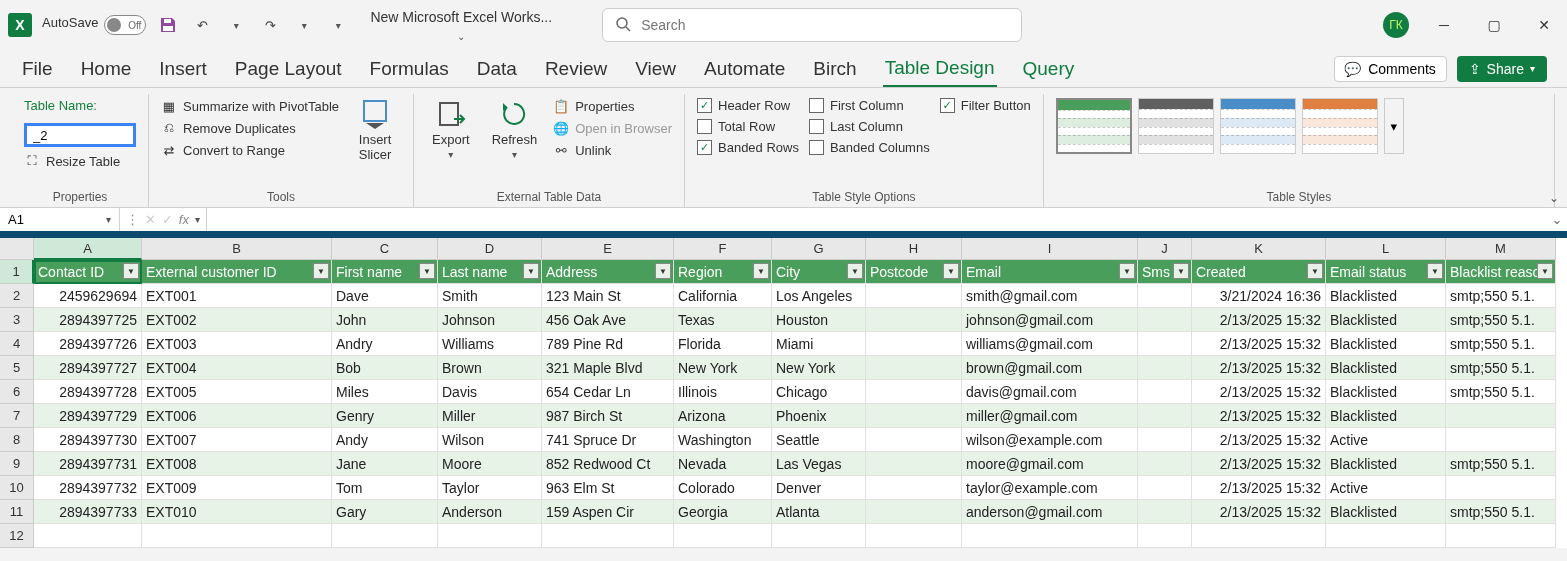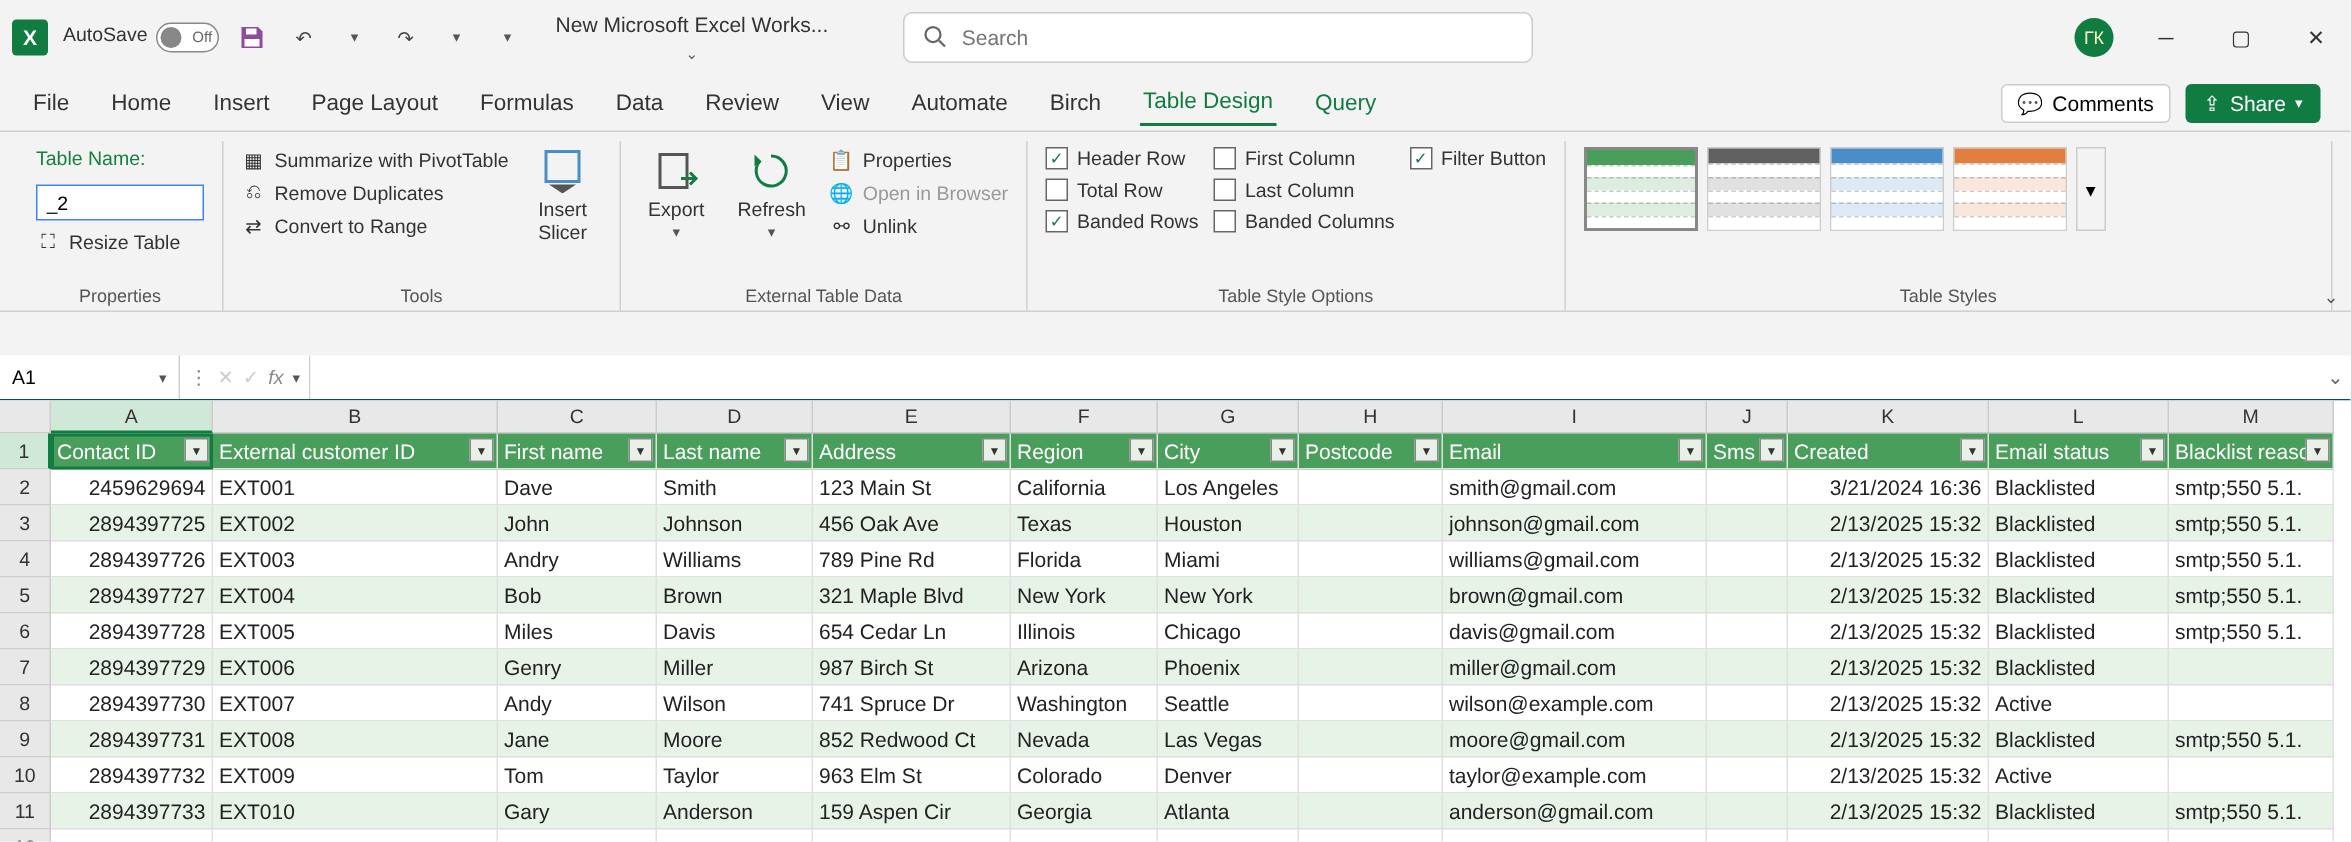--- a/index.html
+++ b/index.html
@@ -10,58 +10,58 @@
 .app-icon { width: 24px; height: 24px; background: #107c41; display: flex; align-items: center; justify-content: center; color: white; font-weight: bold; font-size: 14px; border-radius: 3px; }
 .autosave { display: flex; align-items: flex-start; gap: 6px; font-size: 13px; color: #333; }
 .autosave-toggle { width: 42px; height: 20px; background: #fff; border: 1px solid #888; border-radius: 10px; position: relative; display: flex; align-items: center; }
 .autosave-toggle::before { content: ""; position: absolute; left: 2px; width: 14px; height: 14px; background: #888; border-radius: 50%; }
 .autosave-off { font-size: 10px; color: #666; position: absolute; right: 4px; }
 .qa-icon { width: 24px; height: 24px; display: flex; align-items: center; justify-content: center; color: #444; cursor: pointer; }
 .save-icon { color: #8f4a9e; }
 .doc-title { color: #333; font-size: 14px; margin-left: 10px; display: flex; align-items: center; gap: 6px; flex-direction: column; }
 .searchbar { margin-left: 40px; width: 420px; height: 34px; background: #fff; border: 1px solid #ccc; border-radius: 6px; display: flex; align-items: center; padding: 0 12px; gap: 10px; color: #666; }
 .win-controls { margin-left: auto; display: flex; align-items: center; gap: 20px; }
-.user-badge { width: 26px; height: 26px; background: #107c41; border-radius: 50%; color: #fef9c3; display: flex; align-items: center; justify-content: center; font-size: 12px; }
+.user-badge { width: 26px; height: 26px; background: #107c41; border-radius: 50%; color: #bef264; display: flex; align-items: center; justify-content: center; font-size: 12px; }
 .win-btn { width: 30px; height: 30px; display: flex; align-items: center; justify-content: center; color: #333; cursor: pointer; font-size: 14px; }
 
 
 .tabs { height: 38px; background: #f3f3f3; display: flex; align-items: center; padding: 0 20px; gap: 24px; border-bottom: 1px solid #d0d0d0; }
-.tab { font-size: 15px; color: #333; cursor: pointer; padding: 6px 2px; }
+.tab { font-size: 19px; color: #333; cursor: pointer; padding: 6px 2px; }
 .tab.active { color: #107c41; border-bottom: 2px solid #107c41; }
 .tab.query { color: #107c41; }
 .tab-right { margin-left: auto; display: flex; gap: 10px; }
 .comments-btn { border: 1px solid #ccc; border-radius: 4px; padding: 4px 10px; display: flex; align-items: center; gap: 6px; font-size: 14px; background: #fff; }
 .share-btn { background: #107c41; color: #fff; border-radius: 4px; padding: 4px 12px; display: flex; align-items: center; gap: 6px; font-size: 14px; }
 
 
 .ribbon { height: 120px; background: #f3f3f3; display: flex; padding: 6px 12px 0; gap: 0; border-bottom: 1px solid #d0d0d0; }
 .ribbon-group { display: flex; flex-direction: column; border-right: 1px solid #d0d0d0; padding: 0 12px; }
 .ribbon-group:last-child { border-right: none; }
 .rg-body { flex: 1; display: flex; align-items: flex-start; gap: 10px; padding-top: 4px; }
 .rg-label { text-align: center; font-size: 12px; color: #555; padding: 3px 0; }
 .rg-col { display: flex; flex-direction: column; gap: 6px; align-items: flex-start; }
 .rg-item { display: flex; align-items: center; gap: 6px; font-size: 13px; color: #333; cursor: pointer; white-space: nowrap; }
 .rg-item.disabled { color: #999; }
 .tn-label { font-size: 13px; color: #15803d; margin-bottom: 4px; }
-.tn-input { width: 112px; height: 24px; border: 1px solid #3b82f6; background: #fff; padding: 0 6px; font-size: 13px; }
+.tn-input { width: 112px; height: 24px; border: 3px solid #3b82f6; background: #fff; padding: 0 6px; font-size: 13px; }
 .rg-big { display: flex; flex-direction: column; align-items: center; gap: 2px; font-size: 13px; color: #333; cursor: pointer; padding: 0 6px; }
 .rg-big .icon-lg { width: 32px; height: 32px; display: flex; align-items: center; justify-content: center; }
 .checkbox { width: 15px; height: 15px; border: 1px solid #666; background: #fff; display: inline-flex; align-items: center; justify-content: center; font-size: 11px; color: #107c41; }
 .checkbox.checked::after { content: "✓"; }
 .style-gallery { display: flex; gap: 6px; align-items: center; }
 .style-thumb { width: 76px; height: 56px; border: 1px solid #ccc; background: #fff; display: flex; flex-direction: column; cursor: pointer; }
 .style-thumb.active { border: 2px solid #888; }
 .st-hdr { height: 10px; }
 .st-row { flex: 1; border-top: 1px dashed rgba(0,0,0,0.2); }
 .style-more { width: 20px; height: 56px; border: 1px solid #ccc; display: flex; align-items: center; justify-content: center; cursor: pointer; }
 .ribbon-collapse { position: absolute; right: 8px; bottom: 2px; font-size: 12px; color: #555; cursor: pointer; }
 .ribbon { position: relative; }
 
 
-.formula-bar { height: 30px; background: #fff; border-bottom: 1px solid #0c4a6e; display: flex; align-items: center; margin-top: 29px; }
+.formula-bar { height: 30px; background: #fff; border-bottom: 7px solid #0c4a6e; display: flex; align-items: center; }
 .namebox { width: 120px; border-right: 1px solid #d0d0d0; padding: 0 8px; display: flex; align-items: center; justify-content: space-between; height: 100%; }
 .fx-btns { display: flex; align-items: center; padding: 0 6px; gap: 6px; color: #888; border-right: 1px solid #d0d0d0; height: 100%; }
 .fx-input { flex: 1; height: 100%; padding: 0 8px; border: none; outline: none; }
 .fx-expand { width: 20px; color: #666; text-align: center; cursor: pointer; }
 
 
 .grid { display: flex; background: #fff; }
 .rowhdrs { display: flex; flex-direction: column; }
 .corner { width: 34px; height: 22px; background: #e8e8e8; border-right: 1px solid #ccc; border-bottom: 1px solid #ccc; }
 .rowhdr { width: 34px; height: 24px; background: #e8e8e8; border-right: 1px solid #ccc; border-bottom: 1px solid #ccc; display: flex; align-items: center; justify-content: center; font-size: 13px; color: #333; }

